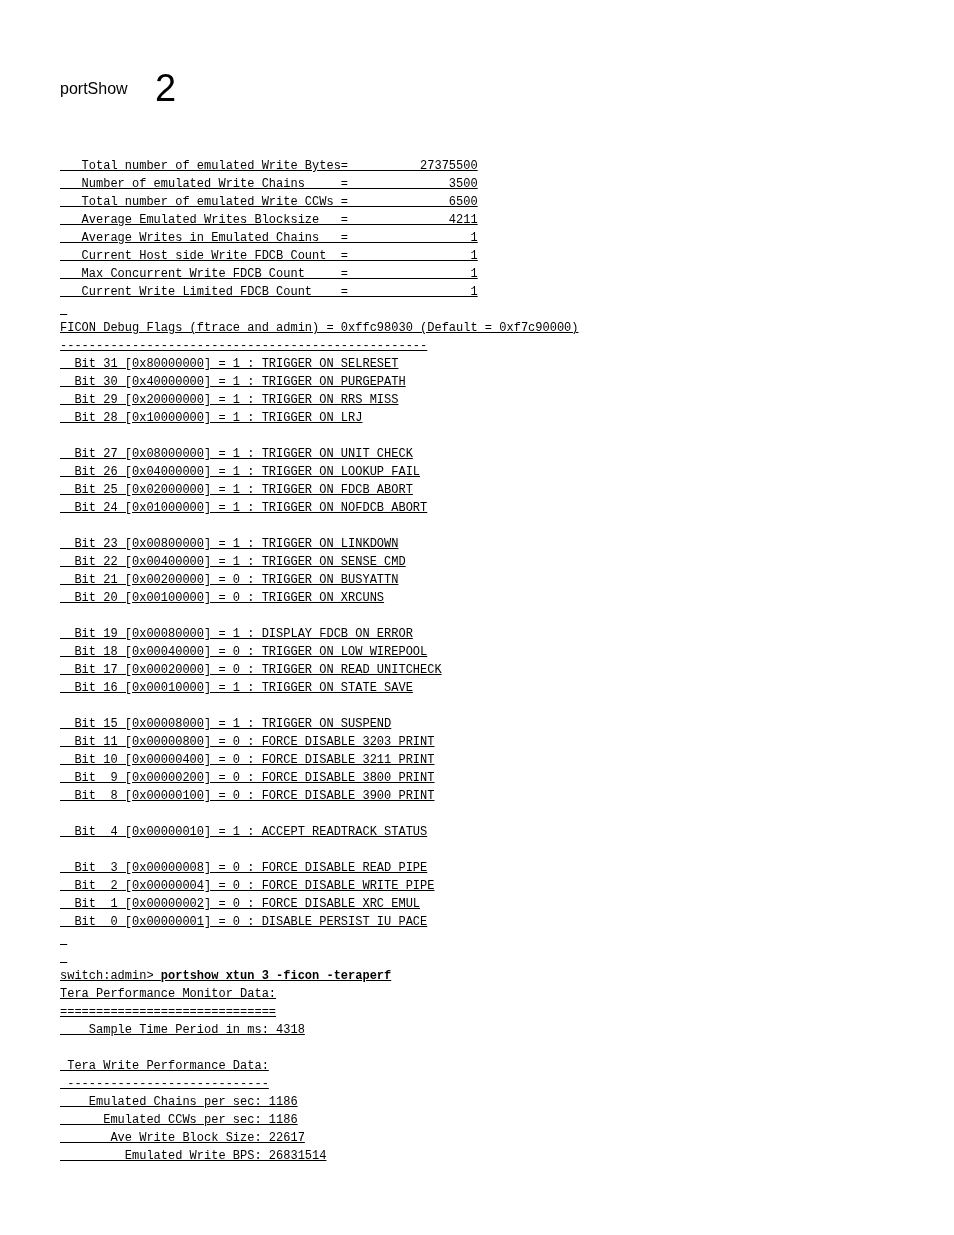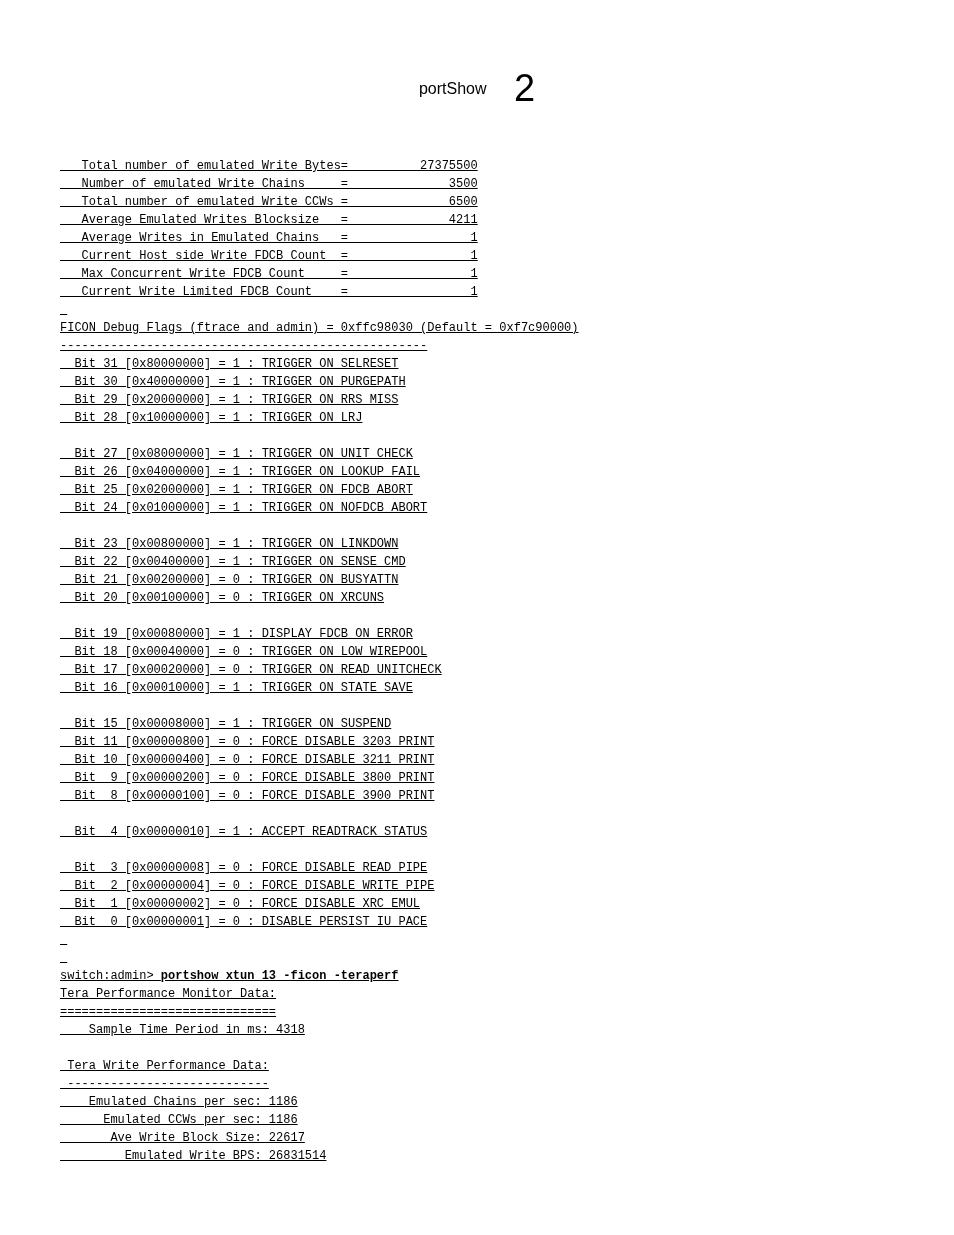--- a/index.html
+++ b/index.html
@@ -6,21 +6,21 @@
       font-family: "Courier New", monospace;
       font-size: 12px;
       background: white;
       margin: 0;
       padding: 60px 60px 40px 60px;
       width: 834px;
       color: #000;
       line-height: 1.5;
     }
     .header {
-      text-align: center;
+      text-align: left;
       margin-bottom: 40px;
       font-family: Arial, Helvetica, sans-serif;
     }
     .header-cmd {
       font-size: 16px;
       display: inline-block;
       vertical-align: middle;
       margin-right: 24px;
     }
     .header-num {
@@ -86,21 +86,21 @@
   Bit  8 [0x00000100] = 0 : FORCE_DISABLE_3900_PRINT
 
   Bit  4 [0x00000010] = 1 : ACCEPT_READTRACK_STATUS
 
   Bit  3 [0x00000008] = 0 : FORCE_DISABLE_READ_PIPE
   Bit  2 [0x00000004] = 0 : FORCE_DISABLE_WRITE_PIPE
   Bit  1 [0x00000002] = 0 : FORCE_DISABLE_XRC_EMUL
   Bit  0 [0x00000001] = 0 : DISABLE_PERSIST_IU_PACE</pre>
 <pre> 
  </pre>
-<pre><span>switch:admin&gt; </span><span class="bold">portshow xtun 13 -ficon -teraperf</span></pre>
+<pre><span>switch:admin&gt; </span><span class="bold">portshow xtun 3 -ficon -teraperf</span></pre>
 <pre id="tera-block">Tera Performance Monitor Data:
 ==============================
     Sample Time Period in ms: 4318
 
  Tera Write Performance Data:
  ----------------------------
     Emulated Chains per sec: 1186
       Emulated CCWs per sec: 1186
        Ave Write Block Size: 22617
          Emulated Write BPS: 26831514</pre>

